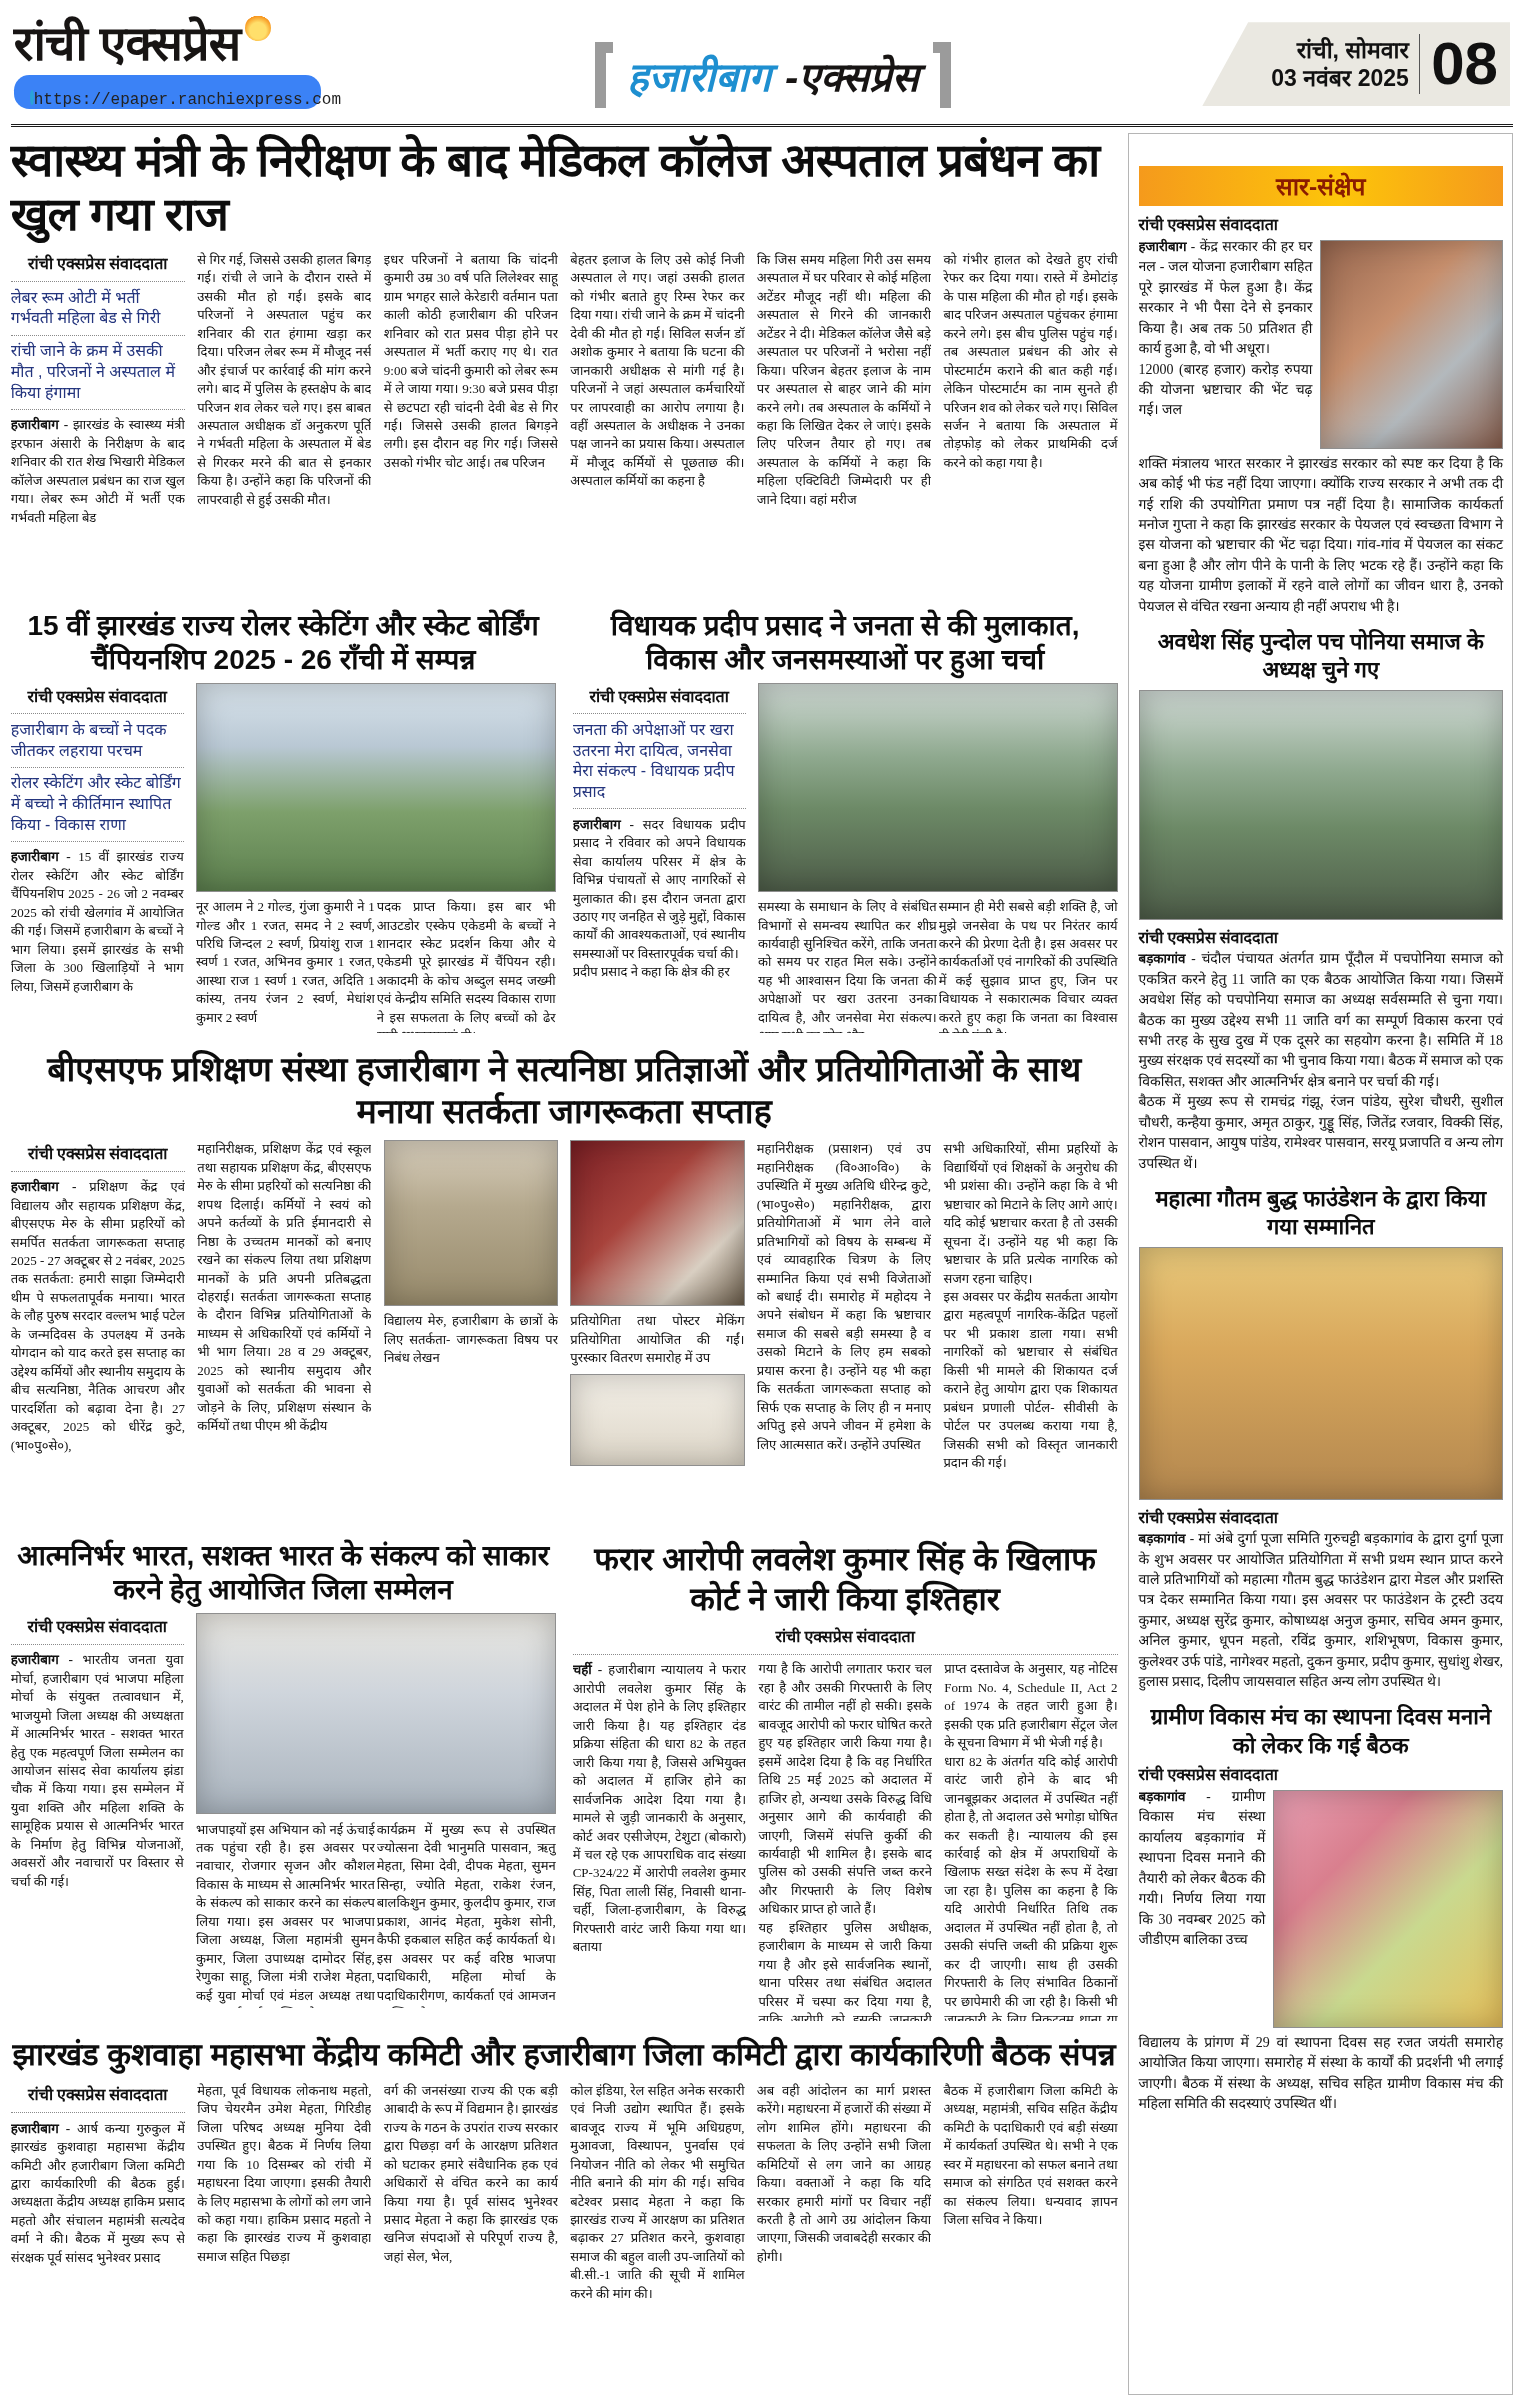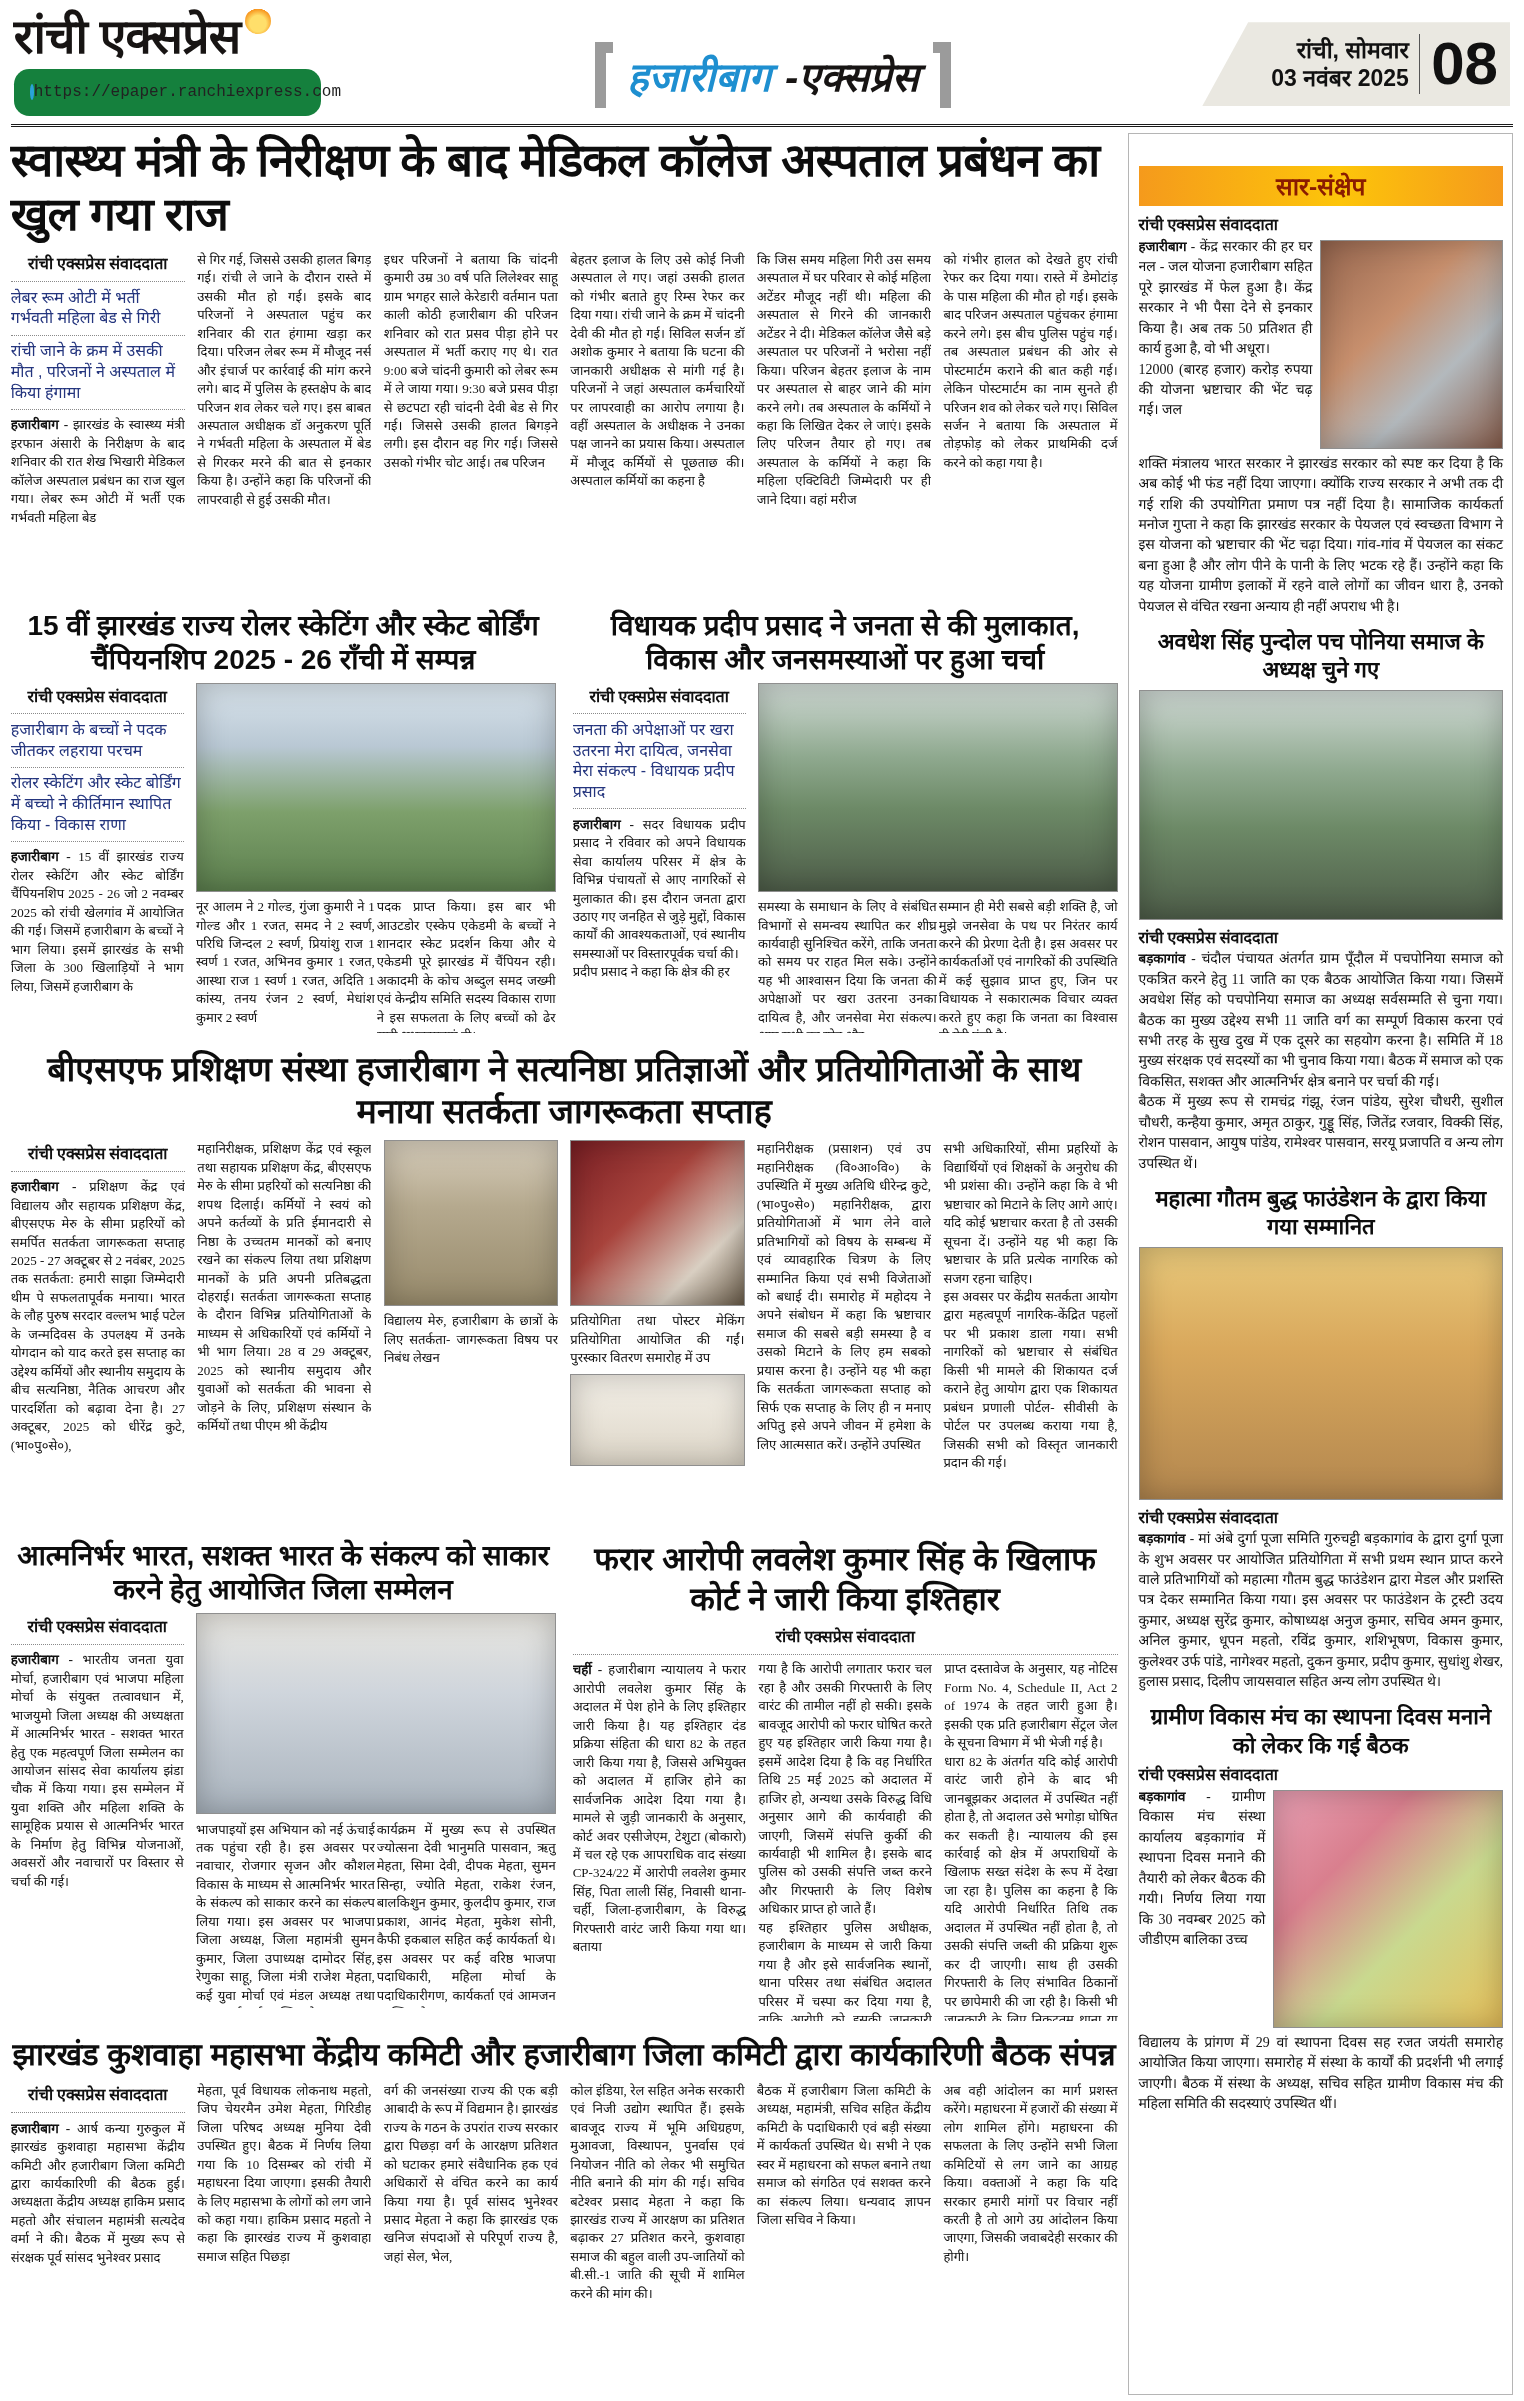--- a/index.html
+++ b/index.html
@@ -6,21 +6,21 @@
   html,body { width:1524px; background:#fff; }
   body { font-family:"Liberation Serif", serif; color:#111; }
   .page { width:1524px; height:2401px; padding:6.1px 10.7px 7.7px 10.7px; overflow:hidden; }
 
   
   .hdr { display:flex; align-items:stretch; justify-content:space-between; height:121px; border-bottom:3.8px double #1a1a1a; padding:3.1px 3.1px 4.6px 3.1px; }
   .masthead { width:330px; display:flex; flex-direction:column; justify-content:center; }
   .mast-row { display:flex; align-items:flex-start; gap:4.6px; }
   .mast-title { font-family:"Liberation Sans",sans-serif; font-weight:900; font-size:48px; letter-spacing:-0.8px; line-height:1.0; color:#171413; }
   .sun { width:26px; height:26px; border-radius:50%; background:radial-gradient(circle at 50% 60%, #ffdf6b 0 40%, #f7941d 72%, rgba(247,148,29,0) 74%); margin-top:-4.6px; }
-  .urlbar { margin-top:7.7px; background:#15803d; border-radius:15.3px; height:47px; display:flex; align-items:center; gap:7.7px; padding:0 12.3px; width:307px; }
+  .urlbar { margin-top:7.7px; background:#3b82f6; border-radius:15.3px; height:34px; display:flex; align-items:flex-end; gap:7.7px; padding:0 12.3px; width:307px; }
   .touch { width:23px; height:23px; border-radius:50%; background:#fff; position:relative; }
   .touch::after { content:""; position:absolute; inset:3.8px; border:2.3px solid #2aa3d8; border-radius:50%; }
   .url { font-family:"Liberation Mono",monospace; font-size:16px; color:#222; }
   .edition { display:flex; align-items:center; gap:14px; padding-top:21.5px;font-style:italic; }
   .brk { width:18.4px; height:66px; }
   .brk.l { border-left:11.5px solid #9b9b9b; border-top:11.5px solid #9b9b9b; }
   .brk.r { border-right:11.5px solid #9b9b9b; border-top:11.5px solid #9b9b9b; }
   .ed-blue { font-family:"Liberation Sans",sans-serif; font-weight:900; font-size:40px; color:#1e8fd0; }
   .ed-black { font-family:"Liberation Sans",sans-serif; font-weight:900; font-size:40px; color:#171413; }
   .datebox { background:#eae8e1; clip-path:polygon(46px 0,100% 0,100% 100%,0 100%); display:flex; align-items:center; gap:10.7px; padding:6.1px 12.3px 6.1px 69px; height:84px; align-self:center; }
@@ -283,24 +283,24 @@
           <div class="col">
               <p class="body">मेहता, पूर्व विधायक लोकनाथ महतो, जिप चेयरमैन उमेश मेहता, गिरिडीह जिला परिषद अध्यक्ष मुनिया देवी उपस्थित हुए। बैठक में निर्णय लिया गया कि 10 दिसम्बर को रांची में महाधरना दिया जाएगा। इसकी तैयारी के लिए महासभा के लोगों को लग जाने को कहा गया। हाकिम प्रसाद महतो ने कहा कि झारखंड राज्य में कुशवाहा समाज सहित पिछड़ा</p>
             </div>
           <div class="col">
               <p class="body">वर्ग की जनसंख्या राज्य की एक बड़ी आबादी के रूप में विद्यमान है। झारखंड राज्य के गठन के उपरांत राज्य सरकार द्वारा पिछड़ा वर्ग के आरक्षण प्रतिशत को घटाकर हमारे संवैधानिक हक एवं अधिकारों से वंचित करने का कार्य किया गया है। पूर्व सांसद भुनेश्वर प्रसाद मेहता ने कहा कि झारखंड एक खनिज संपदाओं से परिपूर्ण राज्य है, जहां सेल, भेल,</p>
             </div>
           <div class="col">
               <p class="body">कोल इंडिया, रेल सहित अनेक सरकारी एवं निजी उद्योग स्थापित हैं। इसके बावजूद राज्य में भूमि अधिग्रहण, मुआवजा, विस्थापन, पुनर्वास एवं नियोजन नीति को लेकर भी समुचित नीति बनाने की मांग की गई। सचिव बटेश्वर प्रसाद मेहता ने कहा कि झारखंड राज्य में आरक्षण का प्रतिशत बढ़ाकर 27 प्रतिशत करने, कुशवाहा समाज की बहुल वाली उप-जातियों को बी.सी.-1 जाति की सूची में शामिल करने की मांग की।</p>
             </div>
           <div class="col">
+              <p class="body">अब वही आंदोलन का मार्ग प्रशस्त करेंगे। महाधरना में हजारों की संख्या में लोग शामिल होंगे। महाधरना की सफलता के लिए उन्होंने सभी जिला कमिटियों से लग जाने का आग्रह किया। वक्ताओं ने कहा कि यदि सरकार हमारी मांगों पर विचार नहीं करती है तो आगे उग्र आंदोलन किया जाएगा, जिसकी जवाबदेही सरकार की होगी।</p>
+            </div>
+          <div class="col">
               <p class="body">बैठक में हजारीबाग जिला कमिटी के अध्यक्ष, महामंत्री, सचिव सहित केंद्रीय कमिटी के पदाधिकारी एवं बड़ी संख्या में कार्यकर्ता उपस्थित थे। सभी ने एक स्वर में महाधरना को सफल बनाने तथा समाज को संगठित एवं सशक्त करने का संकल्प लिया। धन्यवाद ज्ञापन जिला सचिव ने किया।</p>
-            </div>
-          <div class="col">
-              <p class="body">अब वही आंदोलन का मार्ग प्रशस्त करेंगे। महाधरना में हजारों की संख्या में लोग शामिल होंगे। महाधरना की सफलता के लिए उन्होंने सभी जिला कमिटियों से लग जाने का आग्रह किया। वक्ताओं ने कहा कि यदि सरकार हमारी मांगों पर विचार नहीं करती है तो आगे उग्र आंदोलन किया जाएगा, जिसकी जवाबदेही सरकार की होगी।</p>
             </div>
         </div>
       </section>
     </div>
 
     <aside class="sidebar">
       <div class="banner">सार-संक्षेप</div>
 
       <section>
         <div class="sb-byline">रांची एक्सप्रेस संवाददाता</div>

